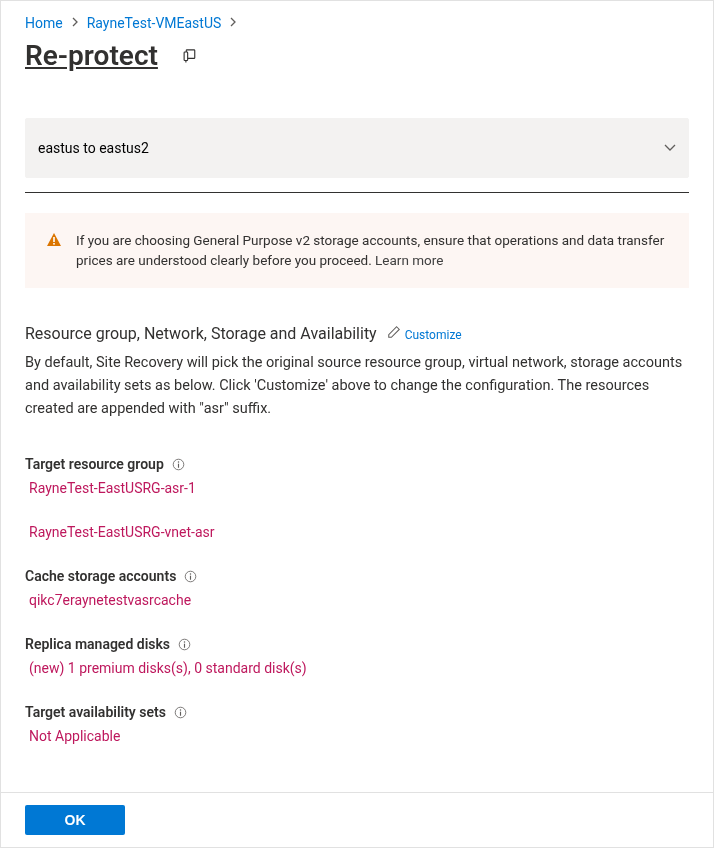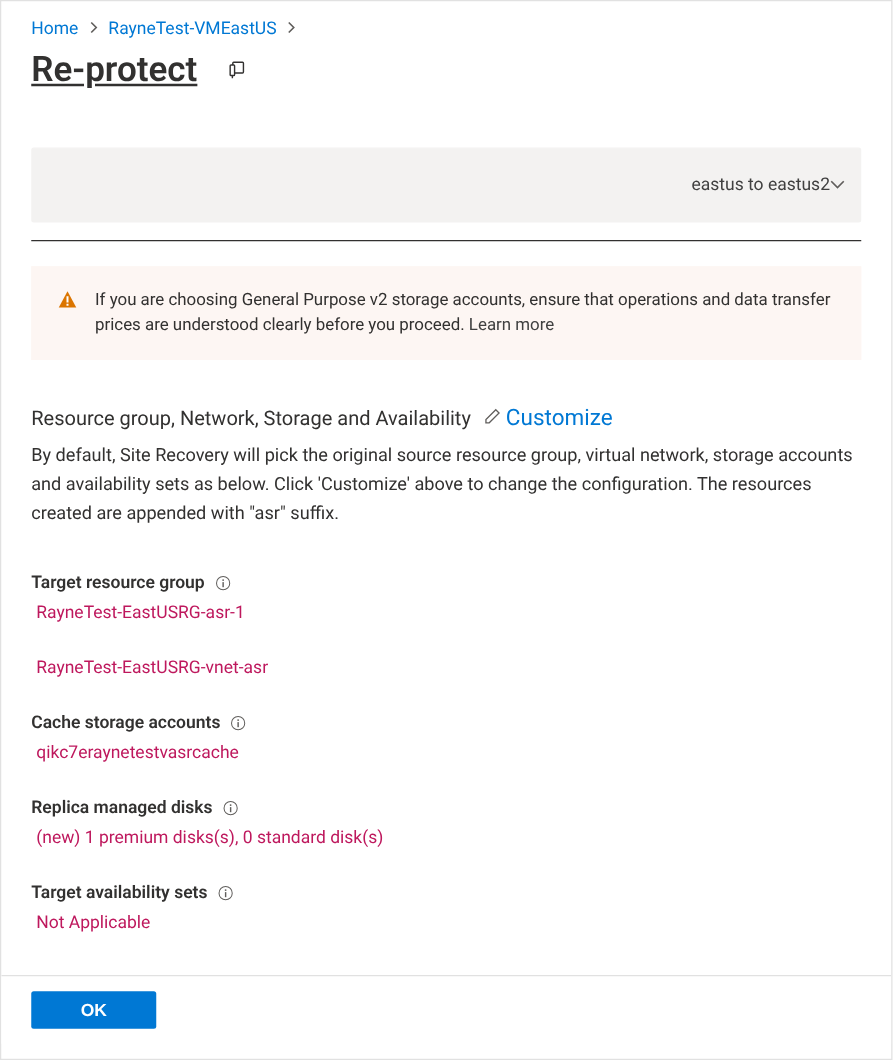--- a/index.html
+++ b/index.html
@@ -48,26 +48,26 @@
     }
     .pin-icon {
       color: #323130;
       cursor: pointer;
       display:flex;
       align-items:center;
     }
     .dropdown {
       display: flex;
       align-items: center;
-      justify-content: flex-end;
+      justify-content: space-between;
       background: #f3f2f1;
       border: 1px solid #f3f2f1;
       border-radius: 2px;
       padding: 21px 12px;
-      color: #404040;
+      color: #000000;
       font-size: 14px;
       cursor: pointer;
       margin-bottom: 14px;
     }
     .chevron-down {
       width: 12px; height: 12px;
       display:flex;align-items:center;justify-content:center;
     }
     .hr-line {
       border: none;
@@ -101,25 +101,25 @@
       gap: 10px;
       margin-bottom: 8px;
     }
     .section-header {
       font-size: 16px;
       font-weight: 400;
       color: #323130;
     }
     .customize-group {
       display:flex;
-      align-items:flex-start;
+      align-items:flex-end;
       gap:4px;
       color:#0078d4;
       cursor:pointer;
-      font-size: 18px;
+      font-size: 12px;
     }
     .desc-text {
       font-size: 14.5px;
       color: #323130;
       line-height: 1.6;
       margin-bottom: 36px;
     }
     .grid {
       display: grid;
       grid-template-columns: 1fr;
@@ -150,21 +150,21 @@
       color: #be185d;
       padding-left: 4px;
     }
     .hr-line2 {
       border: none;
       border-top: 1px solid #605e5c;
       margin-top: 10px;
     }
     .footer {
       position: absolute;
-      bottom: 12px; left: 0; right: 0;
+      bottom: 0; left: 0; right: 0;
       border-top: 1px solid #e1e1e1;
       background: #fff;
       padding: 12px 24px;
     }
     .ok-btn {
       background: #0078d4;
       color: #fff;
       border: none;
       padding: 7px 0;
       width: 100px;

